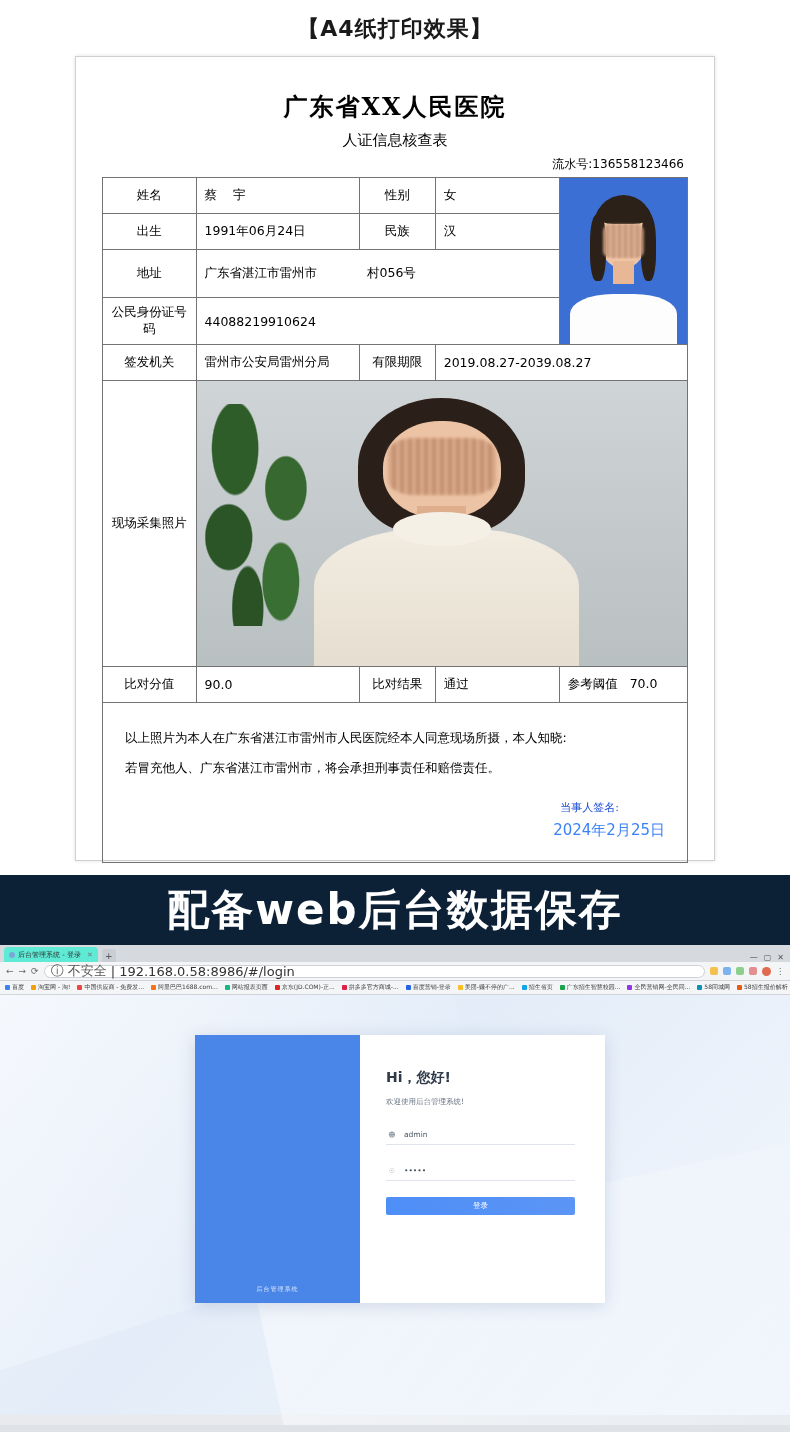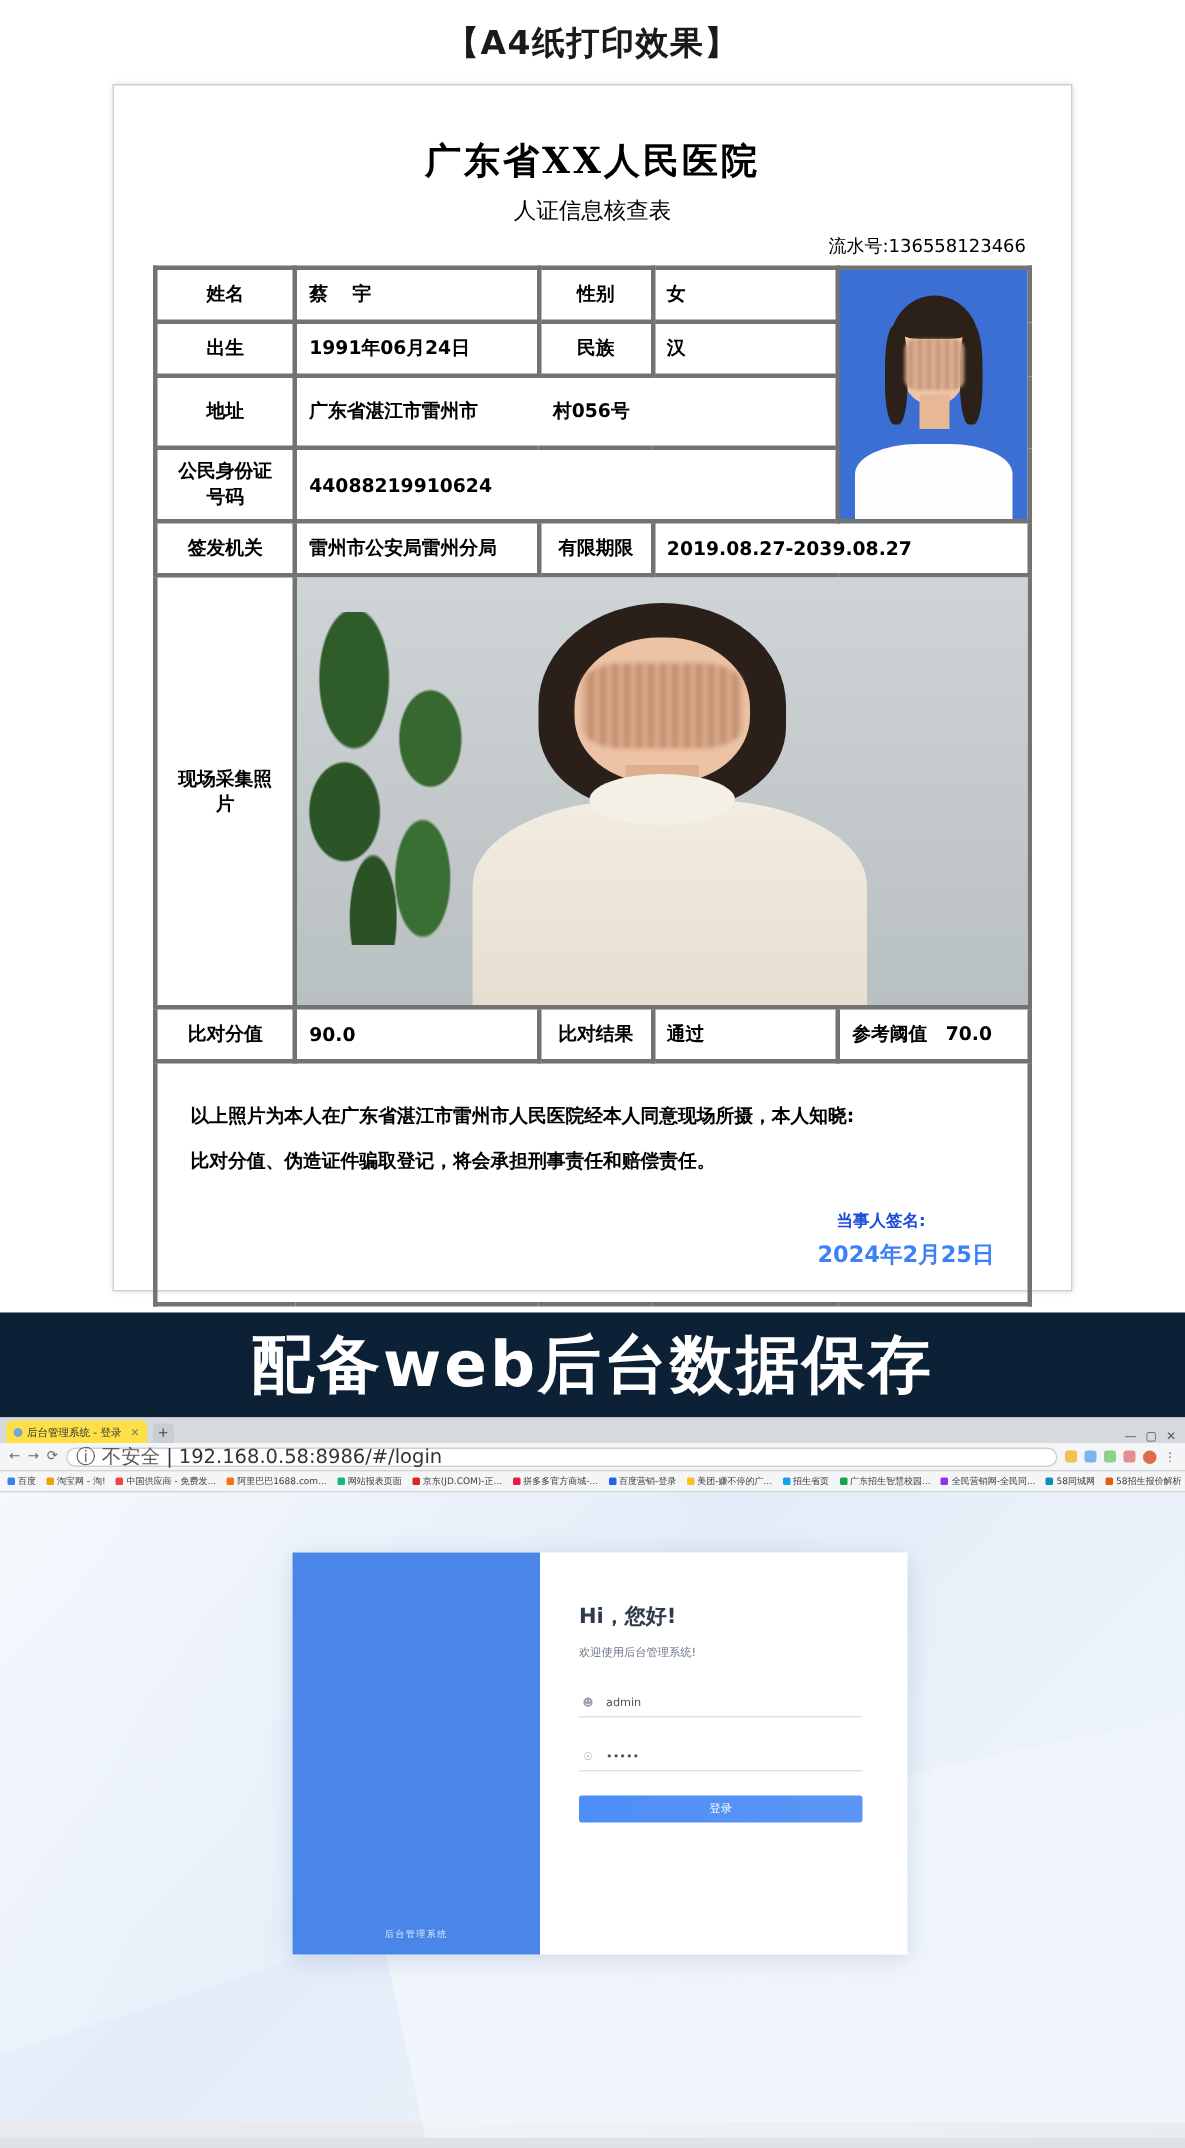--- a/index.html
+++ b/index.html
@@ -57,25 +57,24 @@
 
   .form {
     border:1.5px solid #000;
     border-collapse:collapse;
     width:100%;
     font-size:12.5px;
     color:#000;
     table-layout:fixed;
   }
   .form td {
-    border:3px solid #737373;
+    border:1px solid #737373;
     padding:6px 8px;
     vertical-align:middle;
     height:36px;
-    font-weight:bold;
   }
   .lbl { text-align:center; }
   .val { text-align:left; }
   .name-sp { letter-spacing:6px; }
 
   .photo-cell {
     padding:0 !important;
     width:118px;
     vertical-align:top;
     position:relative;
@@ -170,21 +169,21 @@
     color:#fff;font-size:42px;font-weight:bold;letter-spacing:2px;
     font-family:"DejaVu Sans","Liberation Sans",sans-serif;
   }
 
   
   .browser{ width:790px; height:490px; background:#dfe3e8; position:relative; overflow:hidden;}
   .tabbar{
     height:17px;background:#d6dadf;display:flex;align-items:flex-end;padding-left:4px;
   }
   .tab{
-    height:15px;background:#fde047;border-radius:4px 4px 0 0;display:flex;align-items:center;
+    height:15px;background:#5eead4;border-radius:4px 4px 0 0;display:flex;align-items:center;
     padding:0 5px;font-size:7px;color:#333;max-width:150px;white-space:nowrap;overflow:hidden;
   }
   .tab .fav{width:6px;height:6px;border-radius:50%;background:#7aa7d8;margin-right:3px;flex:none;}
   .tab .x{margin-left:6px;color:#777;font-size:7px;}
   .newtab{
     width:14px;height:13px;margin-left:4px;background:#c9ced4;border-radius:3px 3px 0 0;
     font-size:9px;color:#444;display:flex;align-items:center;justify-content:center;
   }
   .winctl{margin-left:auto;display:flex;gap:6px;padding-right:6px;font-size:8px;color:#555;}
 
@@ -336,21 +335,21 @@
         <td class="lbl">比对结果</td>
         <td class="val">通过</td>
         <td class="val">
           <span>参考阈值</span>
           <span style="margin-left:8px">70.0</span>
         </td>
       </tr>
       <tr>
         <td colspan="5" style="height:150px;vertical-align:top;padding:12px">
           <div class="statement">以上照片为本人在广东省湛江市雷州市人民医院经本人同意现场所摄，本人知晓:</div>
-          <div class="statement" style="padding-top:0">比对分值、伪造证件骗取登记，将会承担刑事责任和赔偿责任。</div>
+          <div class="statement" style="padding-top:0">若冒充他人、广东省湛江市雷州市，将会承担刑事责任和赔偿责任。</div>
           <div class="sign-line">当事人签名:</div>
           <div class="date-line">2024年2月25日</div>
         </td>
       </tr>
     </tbody>
       </table>
   </div>
 </div>
 
 <div class="banner">

